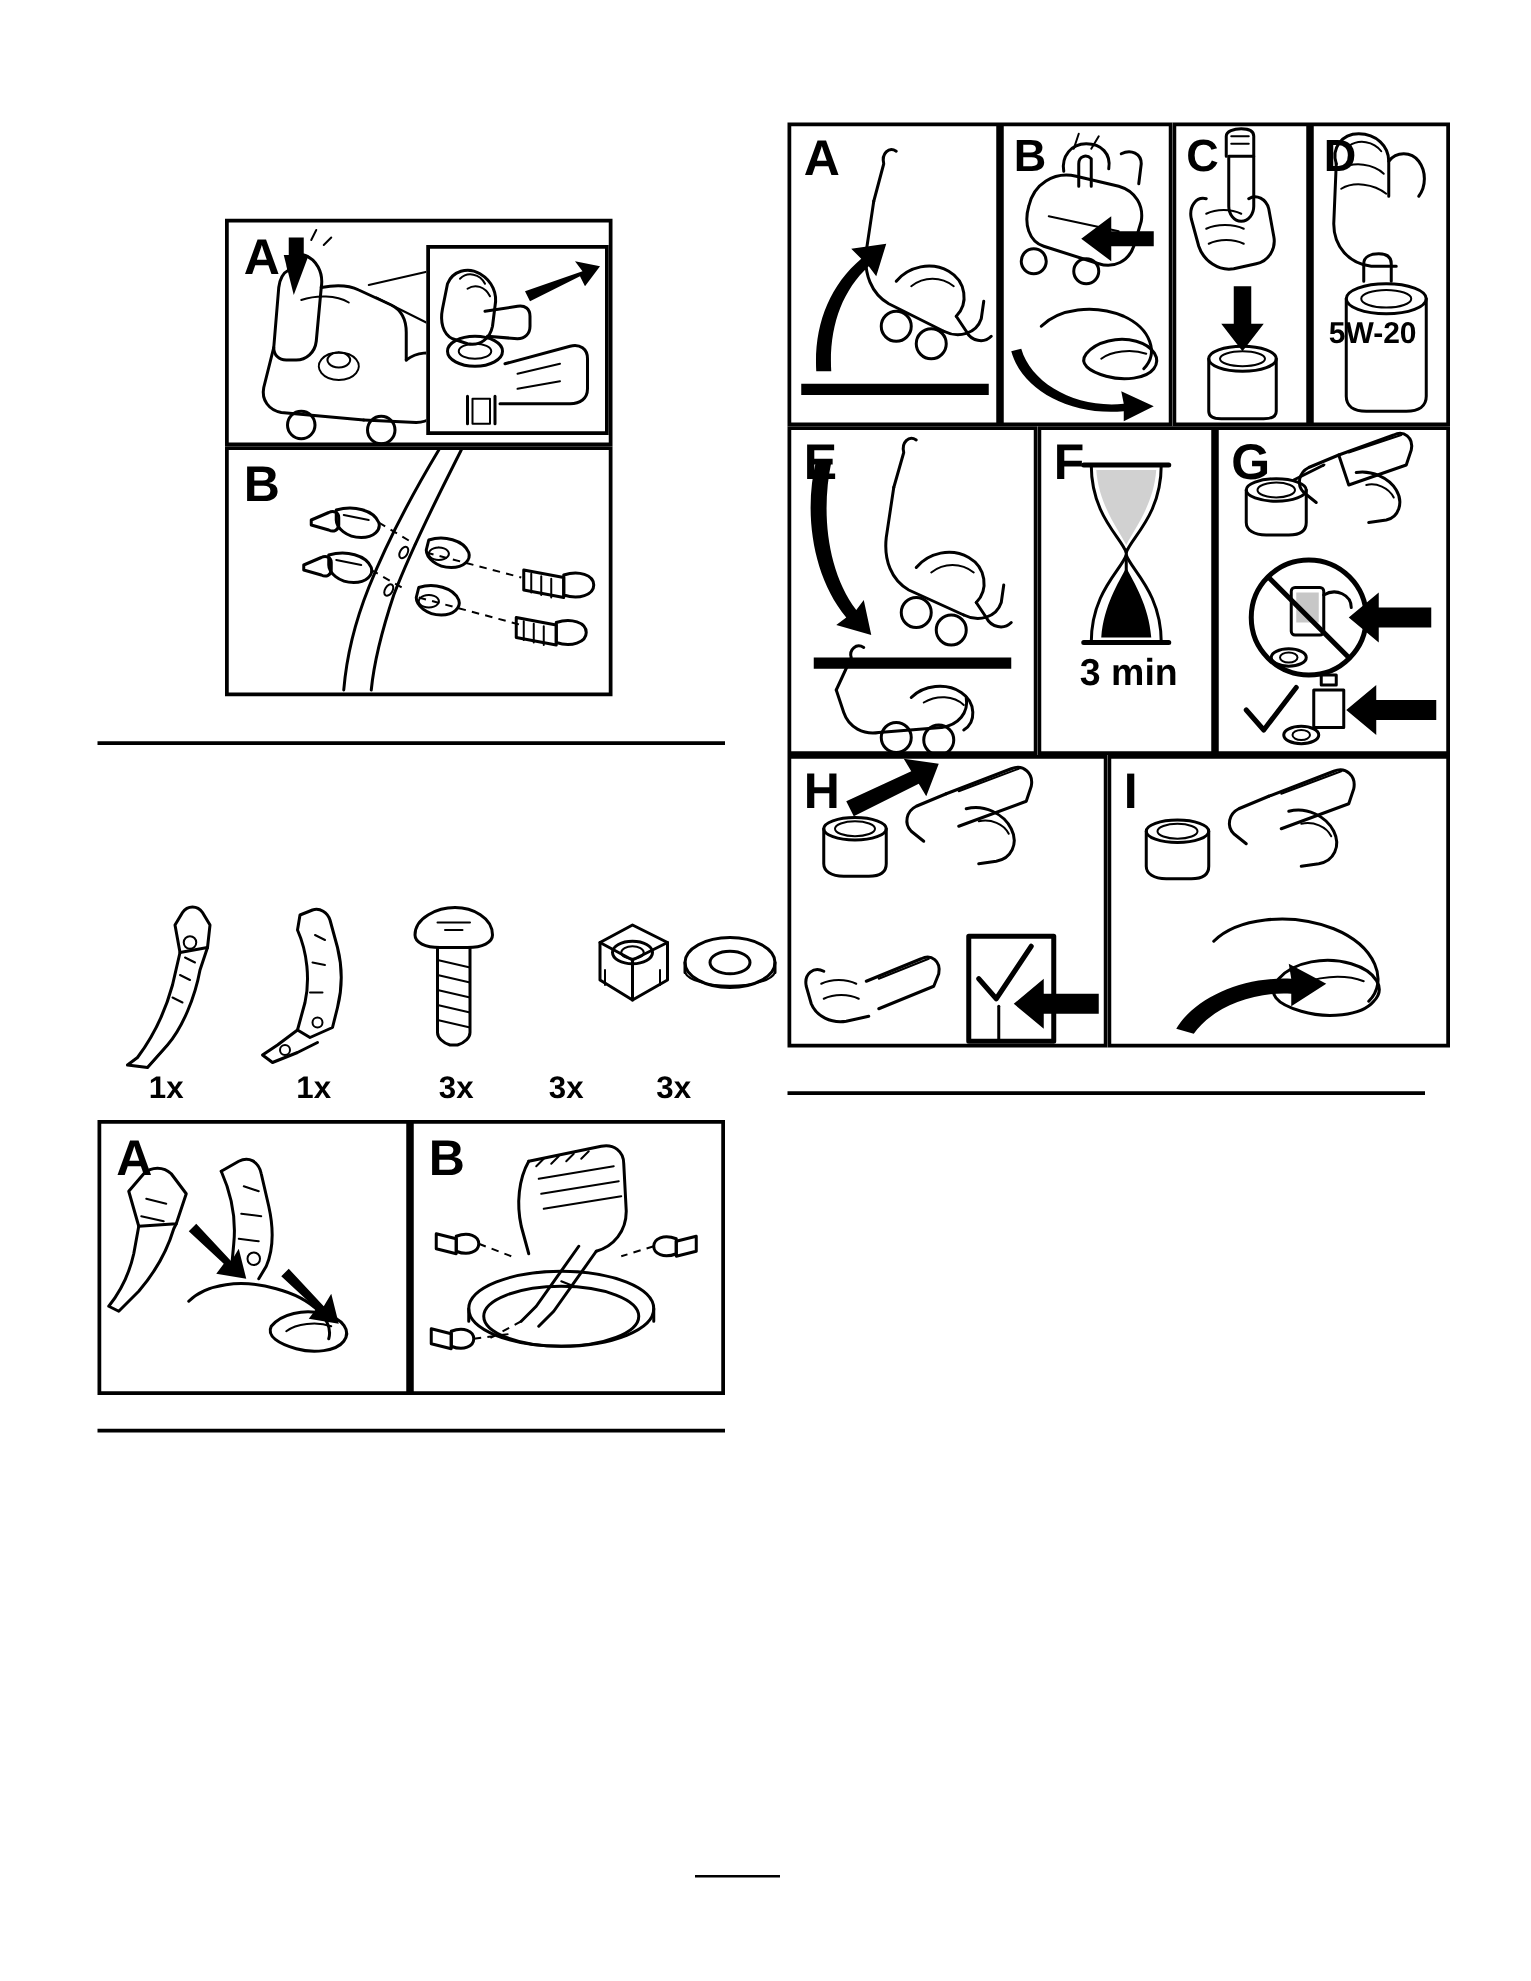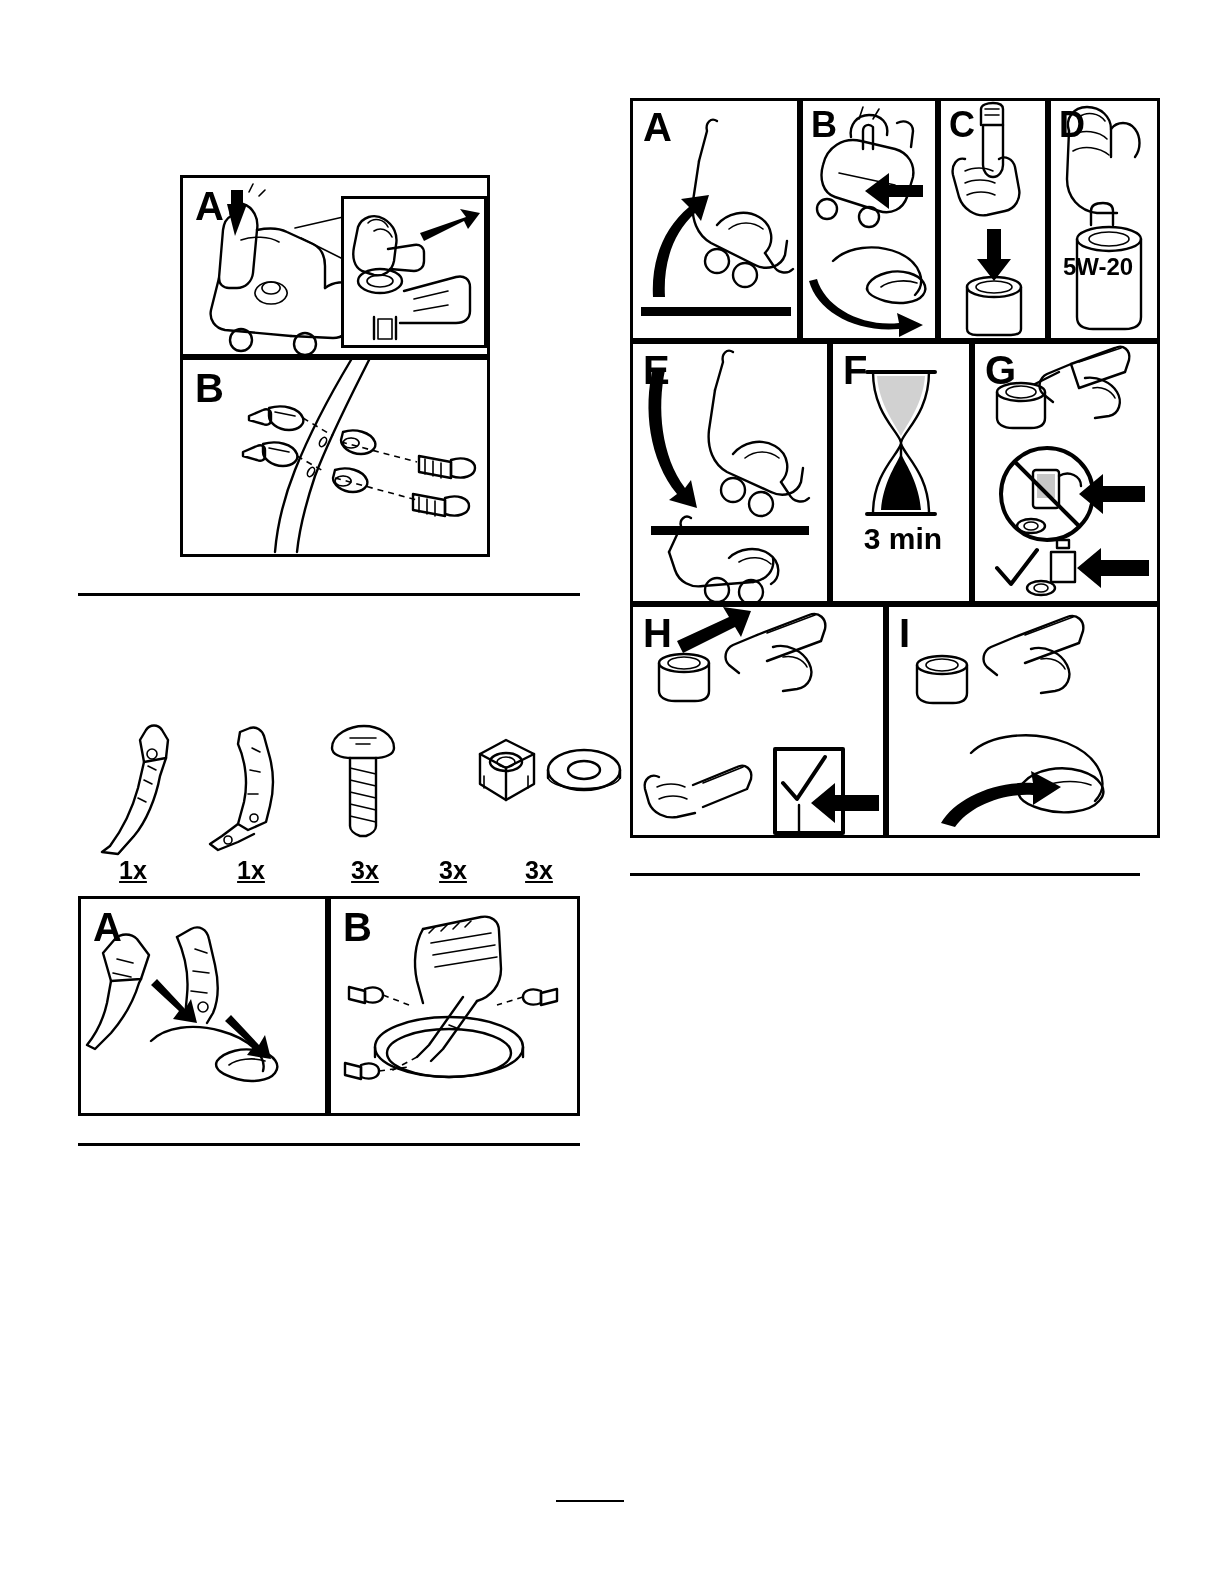--- a/index.html
+++ b/index.html
@@ -37,21 +37,20 @@
   .lbl-md { font-size: 36px; }
   .rule {
     position: absolute;
     border-top: 3px solid #000;
   }
   .qty {
     position: absolute;
     font-size: 25px;
     font-weight: bold;
     text-align: center;
-    text-decoration: underline;
   }
   .centered-text {
     position: absolute;
     font-weight: bold;
     text-align: center;
   }
   svg { display: block; overflow: visible; }
   .ln { fill: none; stroke: #000; stroke-width: 2.4; stroke-linecap: round; stroke-linejoin: round; }
   .ln-thin { fill: none; stroke: #000; stroke-width: 1.6; stroke-linecap: round; stroke-linejoin: round; }
   .ln-thick { fill: none; stroke: #000; stroke-width: 4; stroke-linecap: round; stroke-linejoin: round; }

